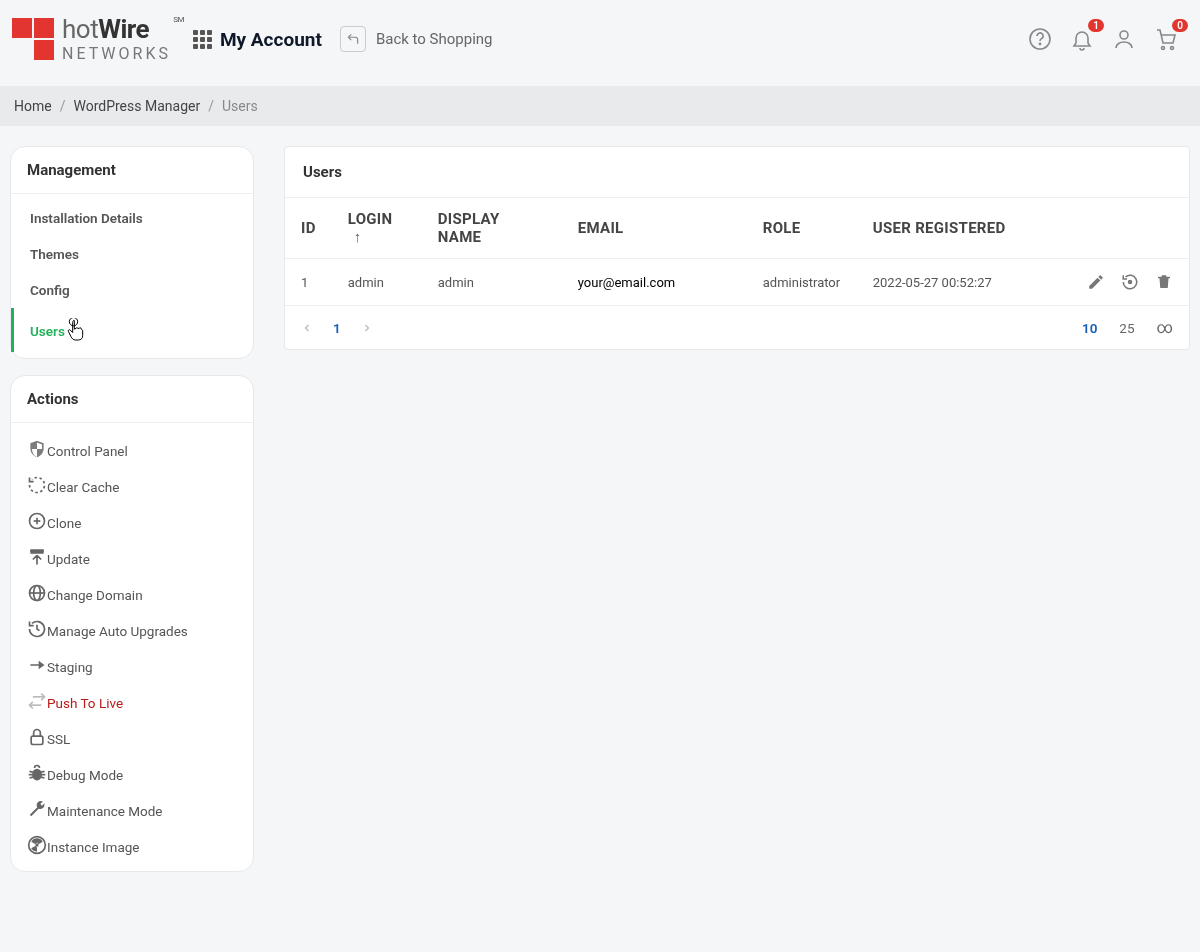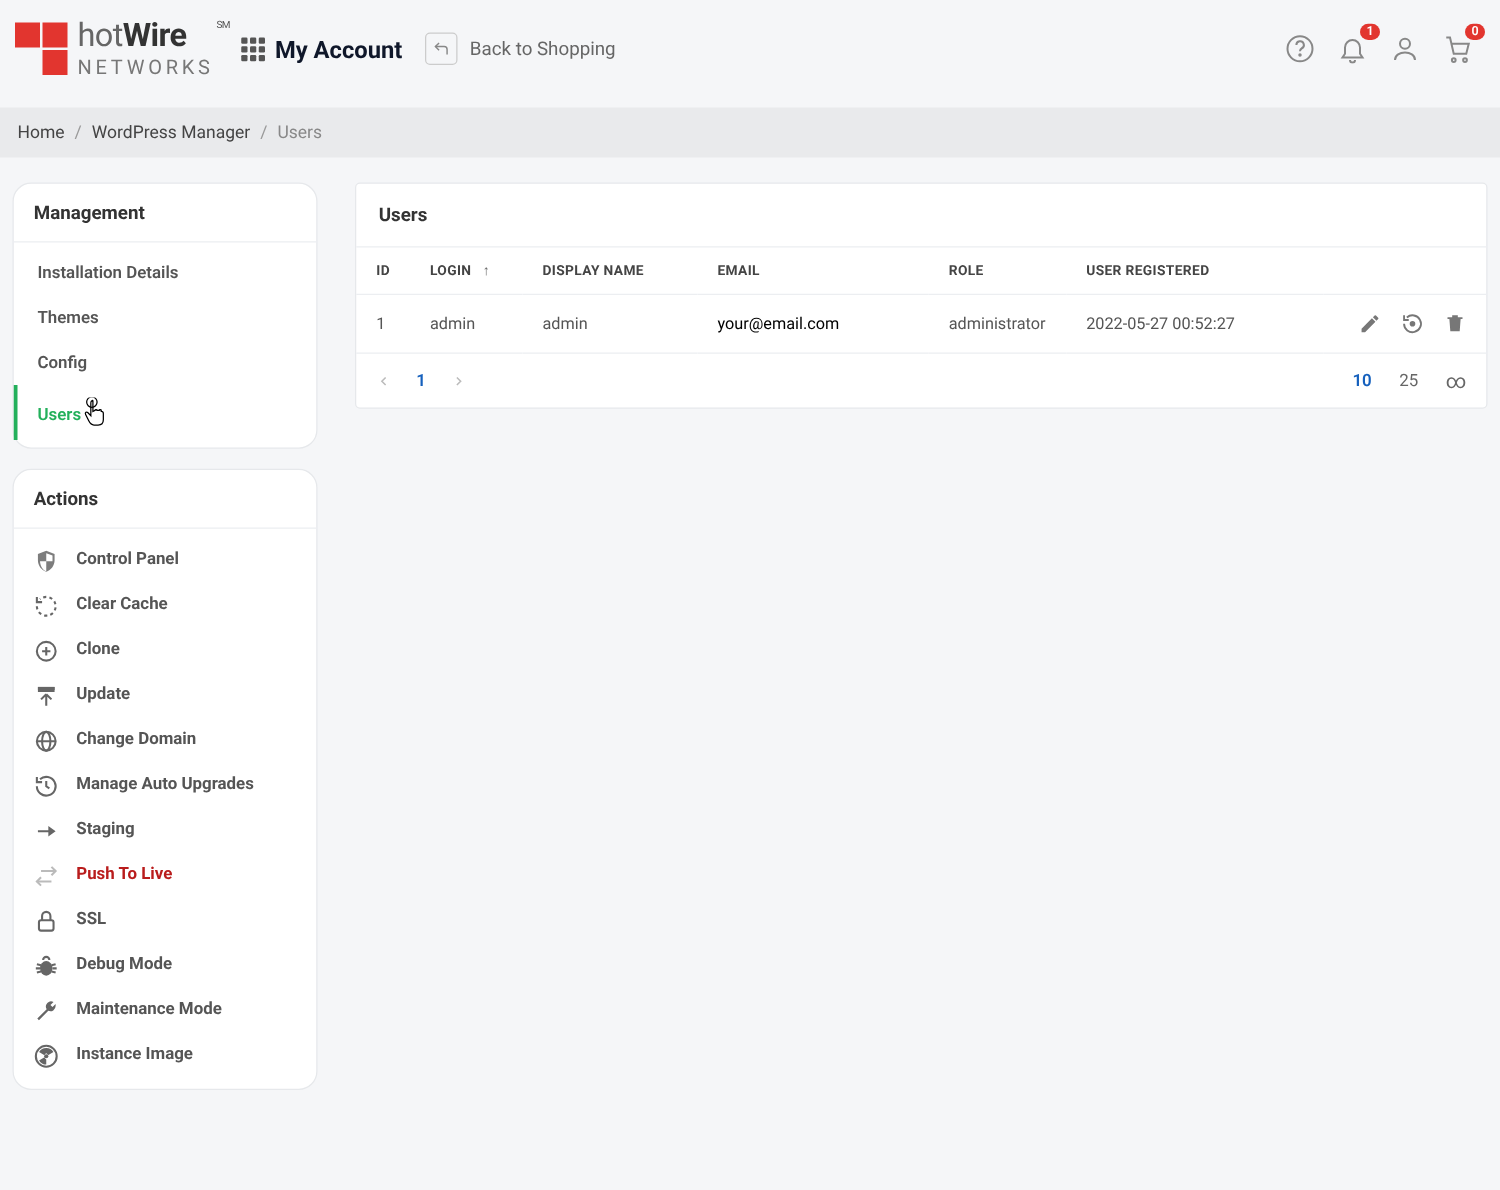--- a/index.html
+++ b/index.html
@@ -87,22 +87,22 @@
   .mgmt-list { padding:6px 0;}
   .mgmt-item {
     padding:10px 16px; font-size:13.5px; color:#555; font-weight:600;
     cursor:pointer; border-left:3px solid transparent;
   }
   .mgmt-item.active { color:#23b05b; border-left-color:#23b05b;}
   .mgmt-item.active .pointer { display:inline-block; }
   .pointer { display:none; vertical-align:-6px; margin-left:-2px;}
   .actions-list { padding:8px 0;}
   .action-item {
-    display:flex; align-items:flex-start; gap:14px;
-    padding:8px 16px; font-size:13.5px; font-weight:700; color:#555;
+    display:flex; align-items:flex-end; 
+    padding:8px 16px; font-size:13.5px; font-weight:400; color:#555;
     cursor:pointer;
   }
   .action-item.disabled { color:#b91c1c; cursor:default;}
   .action-item .aico { width:20px; height:20px; color:#666; display:flex; align-items:center; justify-content:center;}
   .action-item.disabled .aico { color:#bbb;}
 
   
   .main { flex:1; }
   .main-card { background:#fff; border:1px solid #e6e8eb; border-radius:4px; }
   .main-header { padding:16px 18px; font-size:15px; font-weight:700; border-bottom:1px solid #eceef1;}
@@ -122,21 +122,21 @@
     background:#1560bd; color:#fff; border:none; border-radius:4px;
     padding:10px 16px; font-size:13.5px; font-weight:600;
     display:flex; align-items:center; gap:10px; cursor:pointer;
   }
   .create-btn .plus { width:18px; height:18px; }
 
   table.users {
     width:100%; border-collapse:collapse; font-size:13px;
   }
   table.users thead th {
-    text-align:left; font-size:11px; font-weight:700; color:#444;
+    text-align:left; font-size:15px; font-weight:700; color:#444;
     padding:12px 16px; border-bottom:1px solid #eceef1;
     letter-spacing:0.3px;
   }
   table.users thead th .sort { margin-left:6px; color:#666;}
   table.users tbody td {
     padding:14px 16px; border-bottom:1px solid #eceef1; color:#555;
   }
   table.users tbody td .row-actions { display:flex; gap:16px; justify-content:flex-end; color:#777;}
   table.users tbody td .row-actions .raico { width:18px; height:18px; cursor:pointer;}
 

